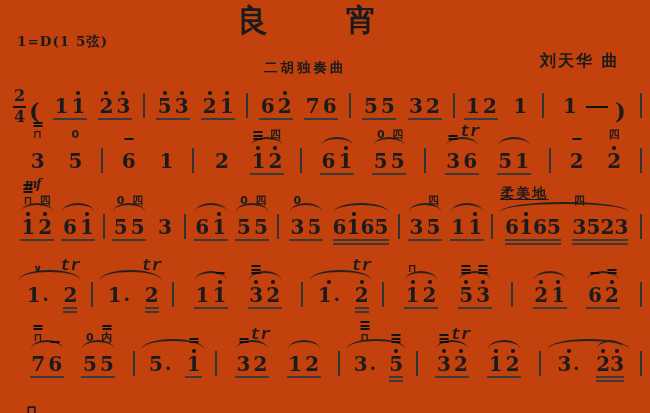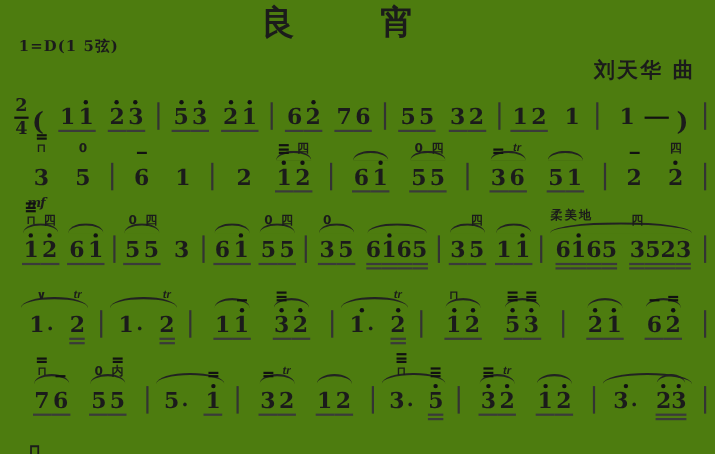--- a/index.html
+++ b/index.html
@@ -1,26 +1,26 @@
 <!DOCTYPE html>
 <html><head>
 <meta charset="utf-8">
 <style>
   html,body{margin:0;padding:0;}
   body{width:650px;height:413px;background:#ffffff;overflow:hidden;position:relative;
        font-family:"DejaVu Serif",serif;color:#1b1b1b;}
-  .page{position:absolute;inset:0;background:#4d7c0f;}
+  .page{position:absolute;inset:0;background:#c2410c;}
 
   
   .hdr-item{position:absolute;font-weight:bold;white-space:nowrap;}
   .key{left:17px;top:33px;font-size:13.5px;letter-spacing:1px;}
   .tempo{left:17px;top:55px;font-size:13.5px;font-family:"DejaVu Sans",sans-serif;letter-spacing:1px;}
   .title{left:237px;top:4px;font-size:31px;font-family:Liberation Serif, serif;letter-spacing:78px;line-height:1.1;}
   .subtitle{left:264px;top:59px;font-size:13.5px;font-family:"DejaVu Sans",sans-serif;letter-spacing:3px;}
-  .composer{left:540px;top:51px;font-size:19px;font-family:"DejaVu Sans",sans-serif;letter-spacing:2px;}
+  .composer{left:540px;top:51px;font-size:16px;font-family:"DejaVu Sans",sans-serif;letter-spacing:2px;}
 
   
   .line{position:absolute;left:13px;right:7px;display:flex;align-items:flex-end;}
   .timesig{display:flex;flex-direction:column;align-items:center;margin:0 3px 0 0;font-weight:bold;font-size:16px;line-height:1;flex:none;}
   .tsline{width:13px;border-top:2px solid #111;margin:1.5px 0;height:0;}
   .paren{font-size:23px;font-weight:bold;line-height:1;margin:0 3px 3px 0;flex:none;}
   .paren.close{margin:0 0 3px 3px;}
   .measure{display:flex;align-items:flex-end;justify-content:space-evenly;position:relative;min-width:0;}
   .barline{width:2px;background:#333;height:25px;margin:0 1px 7px 1px;flex:none;}
   .group{display:flex;align-items:flex-end;position:relative;padding:0 1px;}
@@ -33,38 +33,39 @@
   .ndot{font-size:18px;font-weight:bold;margin-left:2px;line-height:1.1;}
   .uzone{height:9px;width:100%;display:flex;flex-direction:column;}
   .ul{border-top:2px solid #3a3a3a;margin-top:2px;width:100%;height:0;}
   .slur{position:absolute;left:2px;right:2px;bottom:100%;height:7px;
         border-top:2px solid #222;border-radius:50% 50% 0 0/100% 100% 0 0;}
   .mslur{position:absolute;left:6px;right:10px;bottom:100%;height:8px;
         border-top:2px solid #222;border-radius:50% 50% 0 0/100% 100% 0 0;}
   .marks{position:absolute;bottom:calc(100% + 6px);left:50%;transform:translateX(-50%);
         display:flex;flex-direction:column-reverse;align-items:center;gap:2px;line-height:1;white-space:nowrap;}
   .mk{font-size:11px;font-weight:bold;font-family:"DejaVu Sans",sans-serif;}
-  .mk.tr{font-style:italic;font-family:Liberation Sans, sans-serif;font-size:10px;}
+  .mk.tr{font-style:italic;font-family:Liberation Mono, monospace;font-size:17px;}
   .flines{display:flex;flex-direction:column;gap:1.5px;align-items:center;}
   .fl{width:9px;border-top:2px solid #111;height:0;}
   .note.dash{justify-content:flex-end;}
   .dashline{width:22px;border-top:2.5px solid #111;height:0;margin:0 4px 8px 4px;}
   .below{position:absolute;top:calc(100% - 3px);left:-1px;font-style:italic;font-weight:bold;
         font-size:12px;letter-spacing:-1px;}
-  .mlabel{position:absolute;bottom:calc(100% + 9px);left:6px;font-size:11px;font-weight:bold;
-        font-family:"DejaVu Sans",sans-serif;letter-spacing:2px;white-space:nowrap;}
+  .mlabel{position:absolute;bottom:calc(100% + 9px);left:6px;font-size:14px;font-weight:bold;
+        font-family:"DejaVu Sans",sans-serif;letter-spacing:2px;white-space:nowrap;text-decoration:underline;}
   .stub{position:absolute;left:26px;top:402px;font-size:14px;font-weight:bold;
         font-family:"DejaVu Sans",sans-serif;}
 </style>
 </head>
 <body>
 
 <div class="page">
   <div class="hdr-item key">1=D(1 5弦)</div>
   <div class="hdr-item title">良宵</div>
+  <div class="hdr-item subtitle">二胡独奏曲</div>
   <div class="hdr-item composer">刘天华 曲</div>
   <div id="score">
       <div class="line" style="top: 88px;">
         <div class="timesig">
           <span class="tsn">2</span>
           <div class="tsline"></div>
           <span class="tsd">4</span>
         </div>
         <span class="paren">(</span>
         <div class="measure" style="flex: 72 0 auto;">

